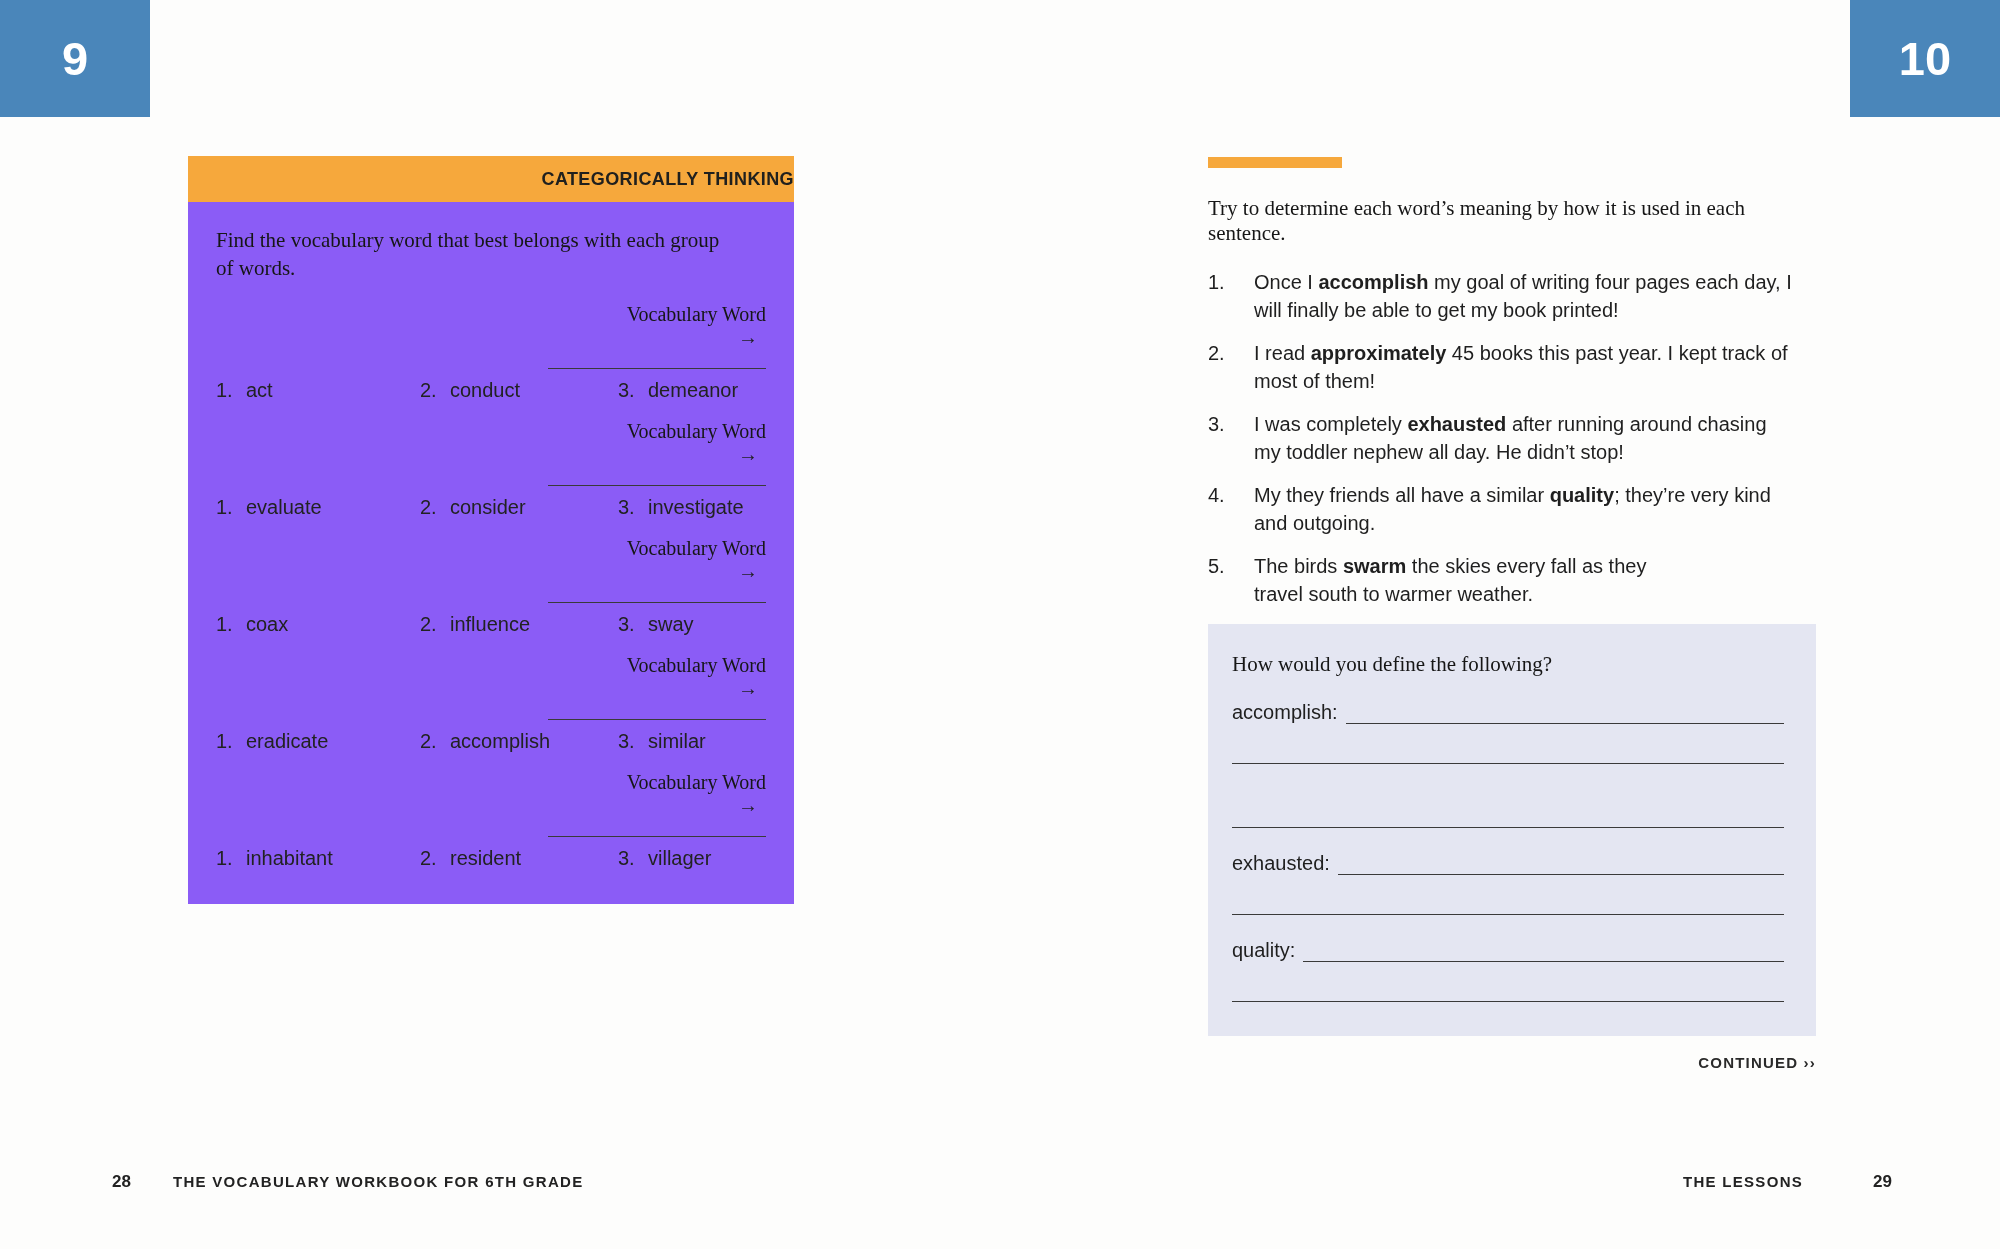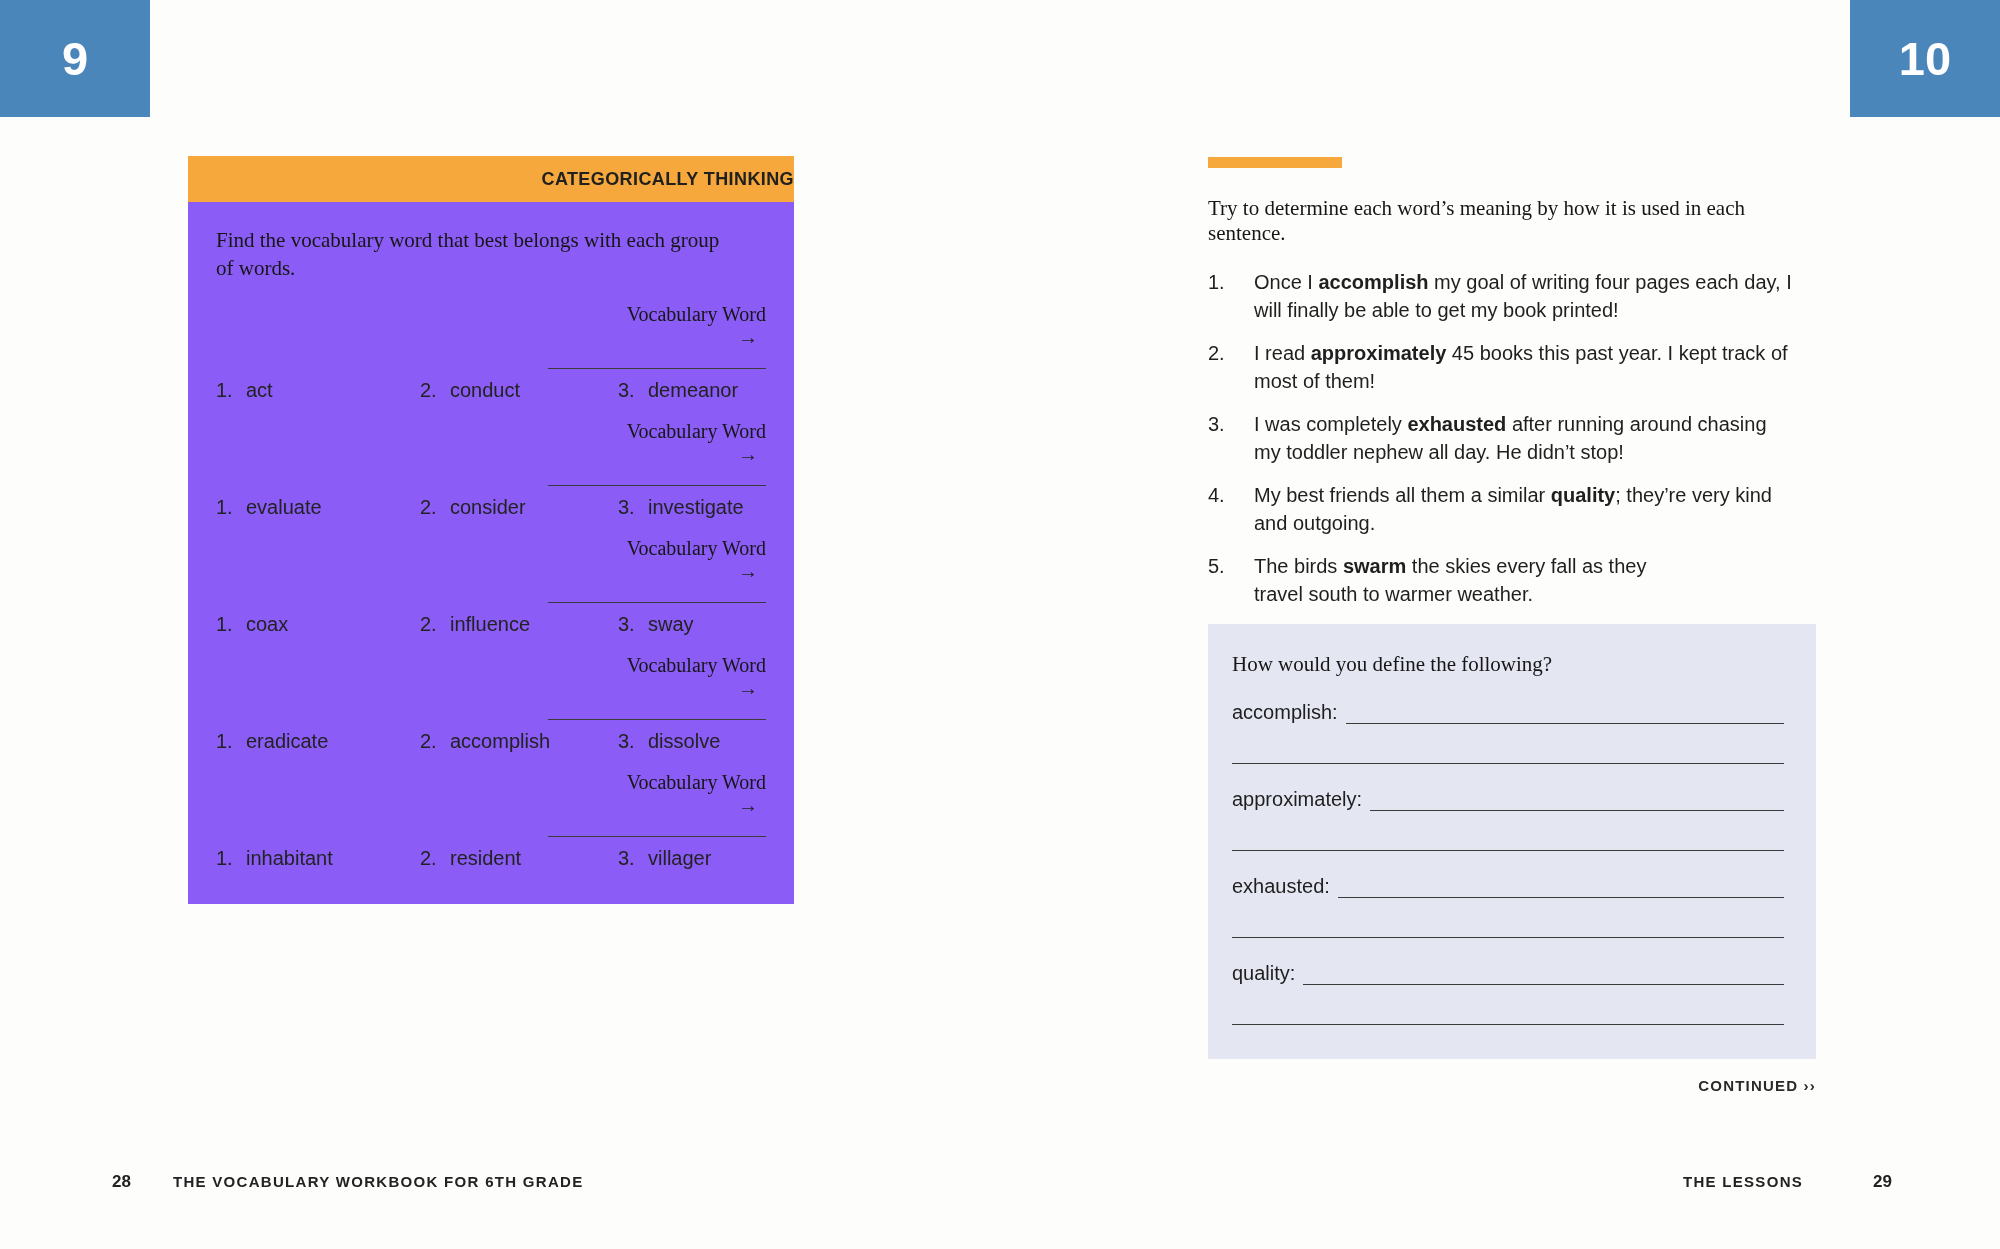--- a/index.html
+++ b/index.html
@@ -141,21 +141,21 @@
 
     <div class="vw-group">
       <div class="vw-label-row">
         <span class="vw-label serif">Vocabulary Word</span>
         <span class="arrow">→</span>
         <span class="vw-line"></span>
       </div>
       <div class="vw-options">
         <span class="opt"><span class="num">1.</span><span>eradicate</span></span>
         <span class="opt"><span class="num">2.</span><span>accomplish</span></span>
-        <span class="opt"><span class="num">3.</span><span>dissolve</span></span>
+        <span class="opt"><span class="num">3.</span><span>similar</span></span>
       </div>
     </div>
 
     <div class="vw-group">
       <div class="vw-label-row">
         <span class="vw-label serif">Vocabulary Word</span>
         <span class="arrow">→</span>
         <span class="vw-line"></span>
       </div>
       <div class="vw-options">
@@ -180,43 +180,39 @@
   <div class="sentence">
     <span class="s-num">2.</span>
     <span class="s-text"><span>I read </span><b>approximately</b><span> 45 books this past year. I kept track of most of them!</span></span>
   </div>
   <div class="sentence">
     <span class="s-num">3.</span>
     <span class="s-text" style="max-width:520px;"><span>I was completely </span><b>exhausted</b><span> after running around chasing my toddler nephew all day. He didn’t stop!</span></span>
   </div>
   <div class="sentence">
     <span class="s-num">4.</span>
-    <span class="s-text"><span>My best friends all them a similar </span><b>quality</b><span>; they’re very kind and outgoing.</span></span>
+    <span class="s-text"><span>My they friends all have a similar </span><b>quality</b><span>; they’re very kind and outgoing.</span></span>
   </div>
   <div class="sentence">
     <span class="s-num">5.</span>
     <span class="s-text" style="max-width:440px;"><span>The birds </span><b>swarm</b><span> the skies every fall as they travel south to warmer weather.</span></span>
   </div>
 
   <div class="define-box" style="background:#e4e6f2;">
     <div class="define-title serif">How would you define the following?</div>
 
     <div class="term">
       <div class="def-row">
         <span class="t-label">accomplish:</span>
         <span class="fill-line"></span>
       </div>
       <div class="full-line"></div>
     </div>
 
     <div class="term">
-      <div class="def-row">
-        <span class="t-label">approximately:</span>
-        <span class="fill-line"></span>
-      </div>
       <div class="full-line"></div>
     </div>
 
     <div class="term">
       <div class="def-row">
         <span class="t-label">exhausted:</span>
         <span class="fill-line"></span>
       </div>
       <div class="full-line"></div>
     </div>

